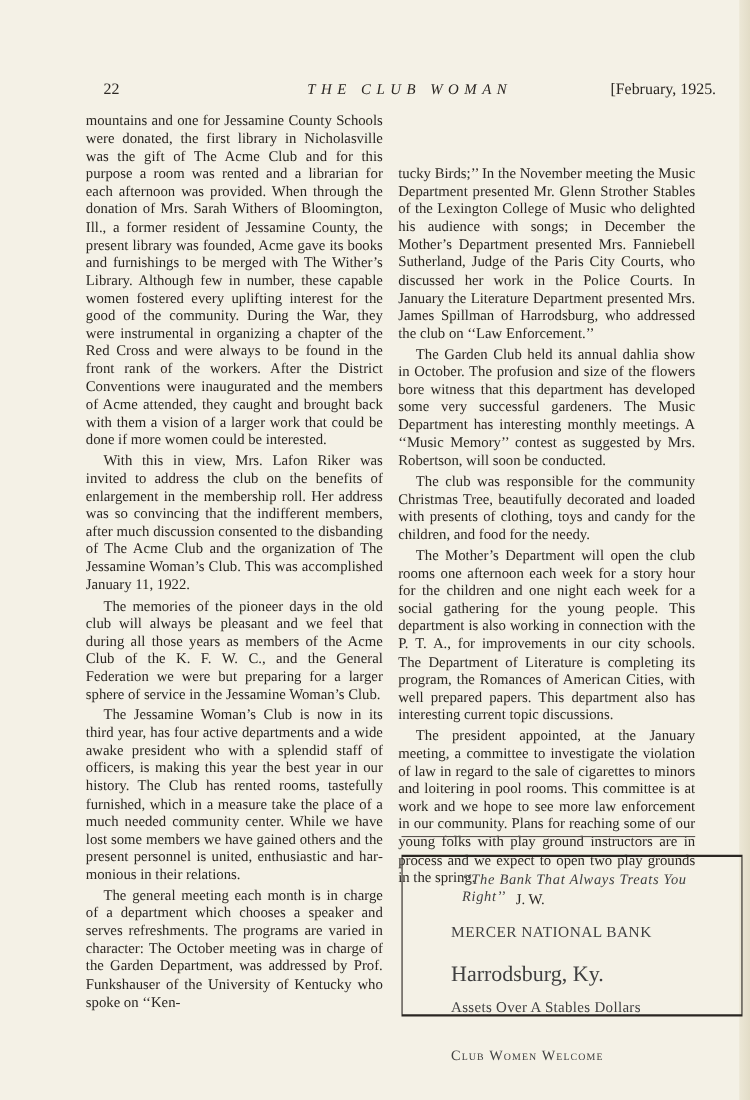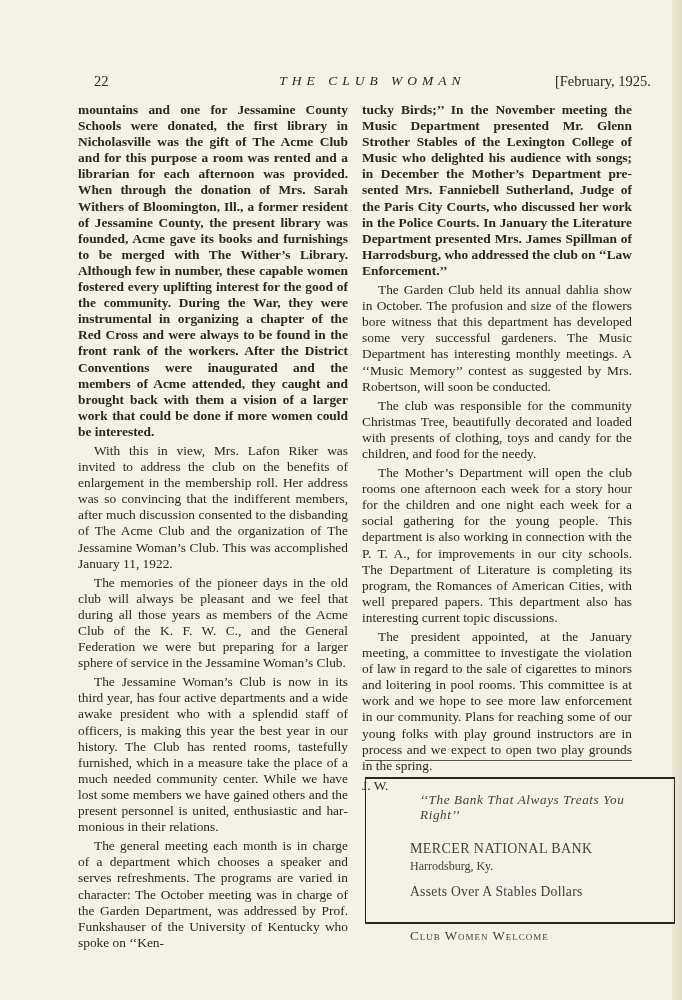--- a/index.html
+++ b/index.html
@@ -24,39 +24,39 @@
     font-style: italic; letter-spacing: 5px; font-size: 13.5px;
   }
   .header .date { position: absolute; right: 0; top: 0; }
 
   .col {
     position: absolute; top: 102px; width: 270px;
     font-size: 13.4px; line-height: 16.1px;
     text-align: justify; hyphens: manual;
   }
   .col.left { left: 78px; }
-  .col.right { left: 362px; }
+  .col.right { left: 362px; margin-top: 48px; }
   .col p { margin: 0 0 3px 0; text-indent: 16px; }
-  .col p.cont { text-indent: 0; font-weight: bold; }
-  .sig { text-align: left; margin: 4px 30px 0 0; }
+  .col p.cont { text-indent: 0; }
+  .sig { text-align: center; margin: 4px 30px 0 0; }
 
   .rule {
     position: absolute; left: 365px; top: 760px; width: 267px; height: 0;
     border-top: 1px solid #5a5550;
   }
   .ad-box {
     position: absolute; left: 365px; top: 777px; width: 264px; height: 143px;
     border-top: 2px solid #2a2622; border-bottom: 2px solid #2a2622;
     border-left: 1.5px solid #2a2622; border-right: 1.5px solid #2a2622;
     color: #404040;
     padding-left: 44px;
   }
   .ad-slogan { margin-top: 13px; font-style: italic; font-size: 13.2px; line-height: 15px; letter-spacing: 0.6px; padding: 0 10px; }
   .ad-bank { margin-top: 19px; font-size: 14px; letter-spacing: 0.4px; }
-  .ad-city { margin-top: 2px; font-size: 12px; }
+  .ad-city { margin-top: 18px; font-size: 20px; }
   .ad-assets { margin-top: 10px; font-size: 13.6px; letter-spacing: 0.3px; }
   .ad-welcome { margin-top: 28px; font-size: 13px; font-variant: small-caps; letter-spacing: 1px; }
 </style>
 </head>
 <body>
 
 <div class="page-edge"></div>
 
 <div class="header">
   <span class="pageno">22</span>

